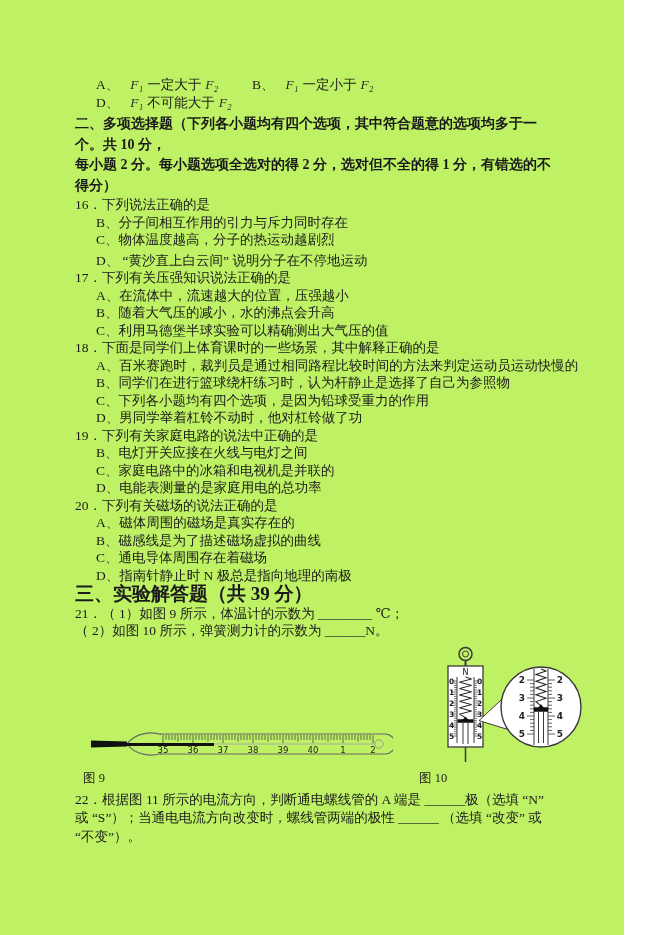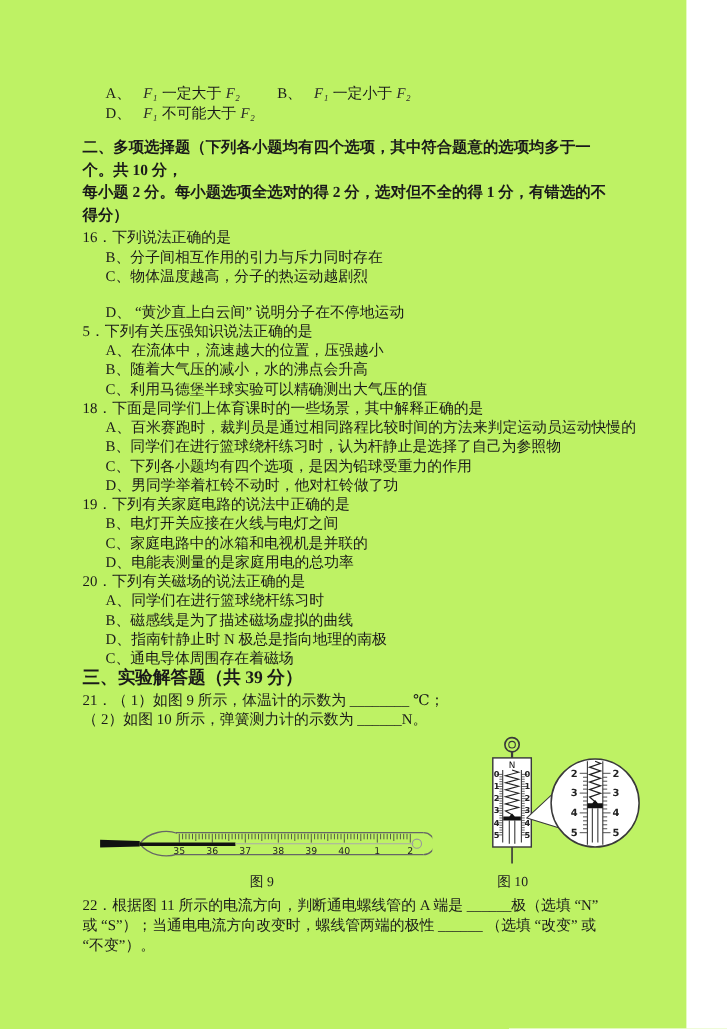--- a/index.html
+++ b/index.html
@@ -9,30 +9,30 @@
     padding:76px 70px 0 75px;
     font-family:"Liberation Serif","DejaVu Serif",serif;
     font-size:13.5px;line-height:17.5px;color:#1a1a1a;
   }
   .optrow{display:flex;padding-left:21px}
   .optcell{width:156px;white-space:nowrap}
   .optcell.second{width:auto}
   .lab{margin-right:7px}
   .fsym{font-style:italic;margin:0 4px;color:#2b2b2b}
   .bold-head{font-weight:700;font-size:14px;line-height:20.5px}
-  .sec2{margin-top:14px}
+  .sec2{margin-top:3px}
   .q-title{white-space:nowrap}
   .opt{padding-left:21px;white-space:nowrap}
-  .opt.gap{margin-top:15px}
-  .sec3{font-weight:700;font-size:16px;line-height:20.5px}
+  .opt.gap{margin-top:3px}
+  .sec3{font-weight:700;font-size:19px;line-height:20.5px}
   .qline{white-space:nowrap}
   .figrow{display:flex;align-items:flex-end;padding-left:8px;margin-top:4px}
   .figblock{display:flex;flex-direction:column}
   .fig10block{margin-left:26px}
-  .caption{text-align:center;font-size:12.5px;line-height:17px;margin-top:4px;color:#222}
+  .caption{text-align:left;font-size:12.5px;line-height:17px;margin-top:4px;color:#222}
   .fig10block .caption{width:94px}
   .q22{margin-top:4px;line-height:18.5px}
   svg text{font-family:"DejaVu Sans",sans-serif}
 </style>
 </head>
 <body>
 
 <div class="page">
 
   <div class="optrow">
@@ -53,21 +53,21 @@
   <div class="bold-head">每小题 2 分。每小题选项全选对的得 2 分，选对但不全的得 1 分，有错选的不得分）</div>
 
   <div class="question">
     <div class="q-title">16．下列说法正确的是</div>
     <div class="opt">B、分子间相互作用的引力与斥力同时存在</div>
     <div class="opt">C、物体温度越高，分子的热运动越剧烈</div>
     <div class="opt gap">D、 “黄沙直上白云间” 说明分子在不停地运动</div>
   </div>
 
   <div class="question">
-    <div class="q-title">5．下列有关压强知识说法正确的是</div>
+    <div class="q-title">17．下列有关压强知识说法正确的是</div>
     <div class="opt">A、在流体中，流速越大的位置，压强越小</div>
     <div class="opt">B、随着大气压的减小，水的沸点会升高</div>
     <div class="opt">C、利用马德堡半球实验可以精确测出大气压的值</div>
   </div>
 
   <div class="question">
     <div class="q-title">18．下面是同学们上体育课时的一些场景，其中解释正确的是</div>
     <div class="opt">A、百米赛跑时，裁判员是通过相同路程比较时间的方法来判定运动员运动快慢的</div>
     <div class="opt">B、同学们在进行篮球绕杆练习时，认为杆静止是选择了自己为参照物</div>
     <div class="opt">C、下列各小题均有四个选项，是因为铅球受重力的作用</div>
@@ -76,24 +76,24 @@
 
   <div class="question">
     <div class="q-title">19．下列有关家庭电路的说法中正确的是</div>
     <div class="opt">B、电灯开关应接在火线与电灯之间</div>
     <div class="opt">C、家庭电路中的冰箱和电视机是并联的</div>
     <div class="opt">D、电能表测量的是家庭用电的总功率</div>
   </div>
 
   <div class="question">
     <div class="q-title">20．下列有关磁场的说法正确的是</div>
-    <div class="opt">A、同学们在进行篮球绕杆练习时</div>
+    <div class="opt">A、磁体周围的磁场是真实存在的</div>
     <div class="opt">B、磁感线是为了描述磁场虚拟的曲线</div>
+    <div class="opt">C、通电导体周围存在着磁场</div>
     <div class="opt">D、指南针静止时 N 极总是指向地理的南极</div>
-    <div class="opt">C、通电导体周围存在着磁场</div>
   </div>
 
   <div class="sec3">三、实验解答题（共 39 分）</div>
 
   <div class="qline">21．（ 1）如图 9 所示，体温计的示数为 ________ ℃；</div>
   <div class="qline">（ 2）如图 10 所示，弹簧测力计的示数为 ______N。</div>
 
   <div class="figrow">
     <div class="figblock">
       <svg width="310" height="50" viewBox="0 0 310 50">

